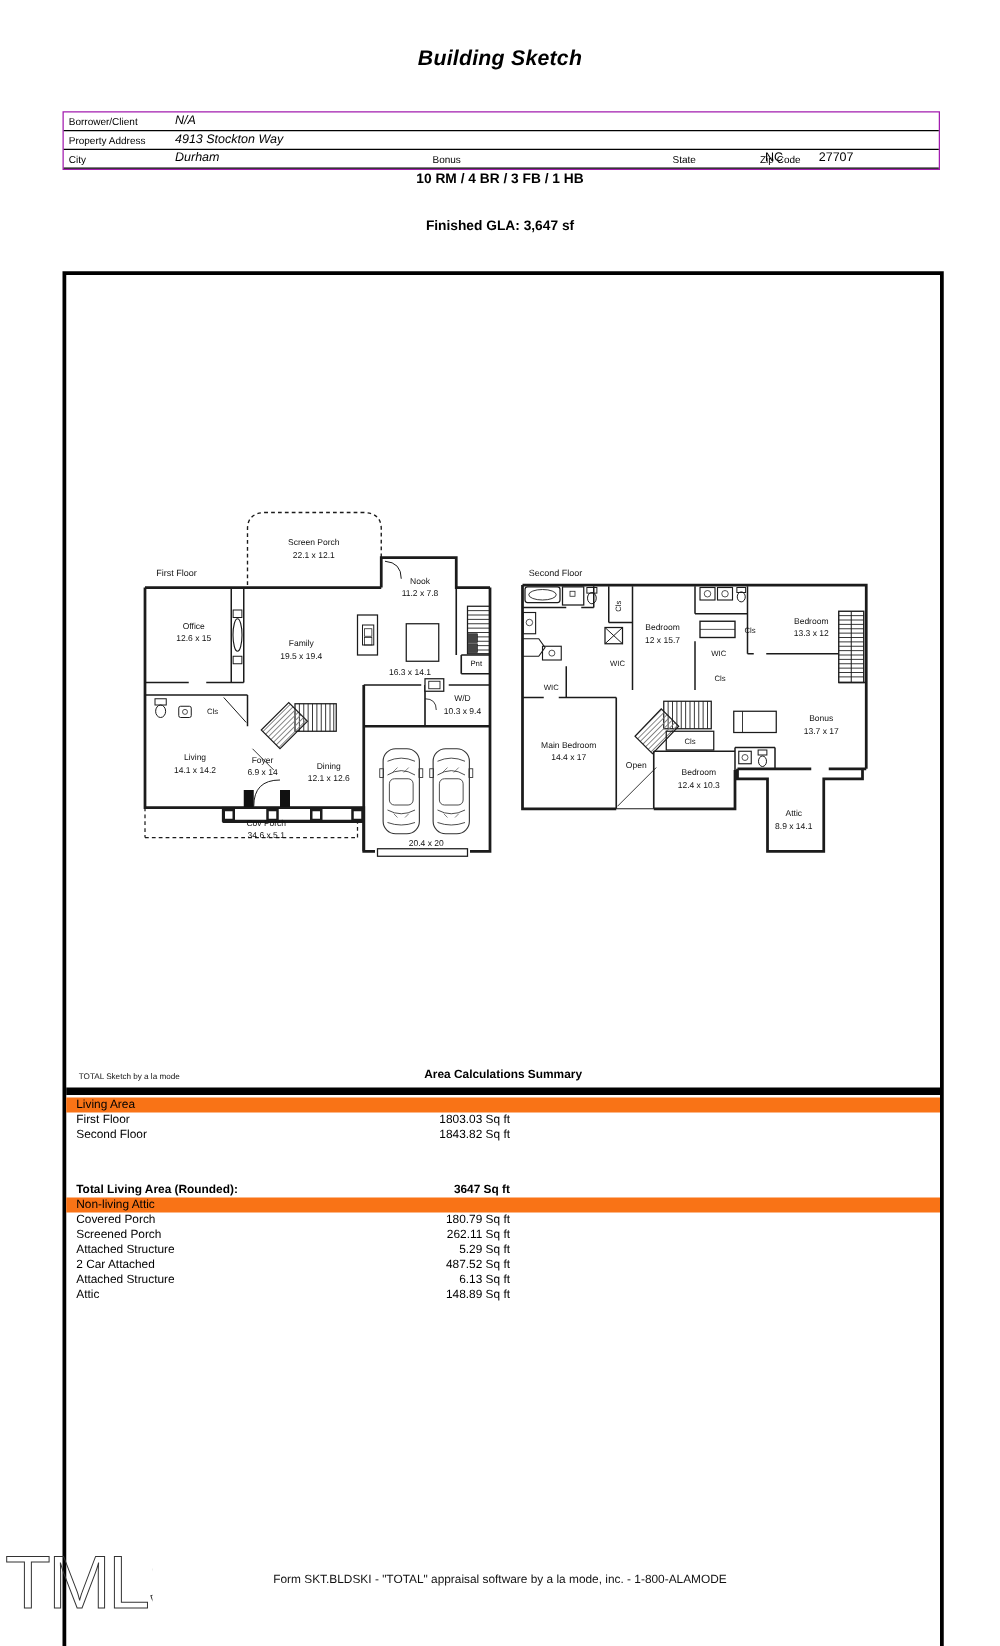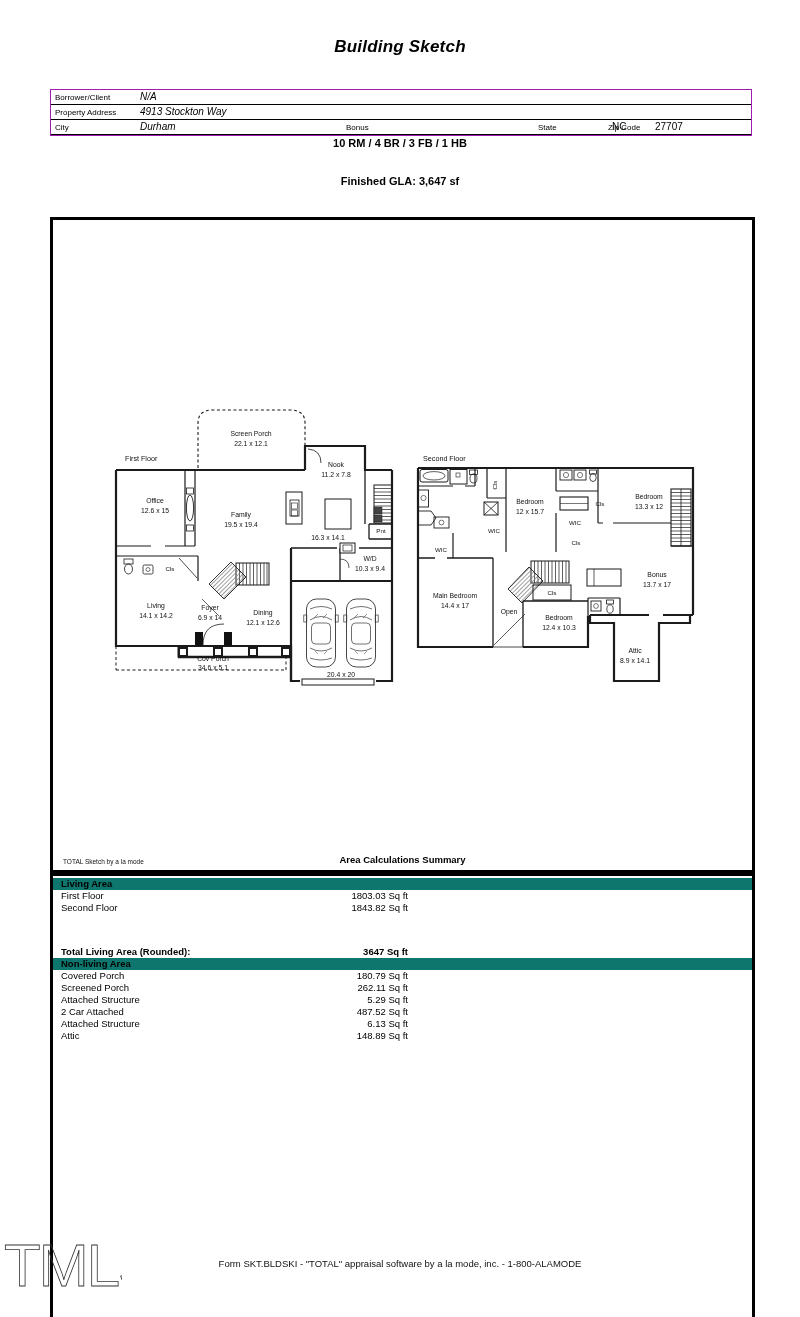--- a/index.html
+++ b/index.html
@@ -26,21 +26,21 @@
     border:3px solid #000;box-sizing:border-box;
   }
   .plan{position:absolute;left:0;top:0;}
   .sum-brand{position:absolute;left:10px;top:638px;font-size:6.5px;color:#111;}
   .sum-title{position:absolute;left:0;top:634px;width:699px;text-align:center;font-size:9.5px;font-weight:bold;}
   .sum-bar{position:absolute;left:0;top:650px;width:699px;height:6px;background:#000;}
   .sum-table{position:absolute;left:0;top:658px;width:699px;}
   .srow{position:relative;height:12px;line-height:12px;font-size:9.5px;}
   .srow .lab{position:absolute;left:8px;white-space:nowrap;}
   .srow .val{position:absolute;left:100px;width:255px;text-align:right;white-space:nowrap;}
-  .srow.section{background:#0f766e;font-weight:bold;}
+  .srow.section{background:#f97316;font-weight:normal;}
   .srow.total{font-weight:bold;margin-top:32px;}
   
   .logo{position:absolute;left:2px;top:1236px;}
   .formline{position:absolute;left:0;top:1258px;width:800px;text-align:center;font-size:9.5px;color:#111;}
   svg text{font-family:"Liberation Sans",sans-serif;}
 </style>
 </head>
 <body>
 
 <div class="doc-title">Building Sketch</div>
@@ -279,21 +279,21 @@
     </div>
     <div class="srow">
       <span class="lab">Second Floor</span>
       <span class="val">1843.82 Sq ft</span>
     </div>
     <div class="srow total">
       <span class="lab">Total Living Area (Rounded):</span>
       <span class="val">3647 Sq ft</span>
     </div>
     <div class="srow section">
-      <span class="lab">Non-living Area</span>
+      <span class="lab">Non-living Attic</span>
     </div>
     <div class="srow">
       <span class="lab">Covered Porch</span>
       <span class="val">180.79 Sq ft</span>
     </div>
     <div class="srow">
       <span class="lab">Screened Porch</span>
       <span class="val">262.11 Sq ft</span>
     </div>
     <div class="srow">

